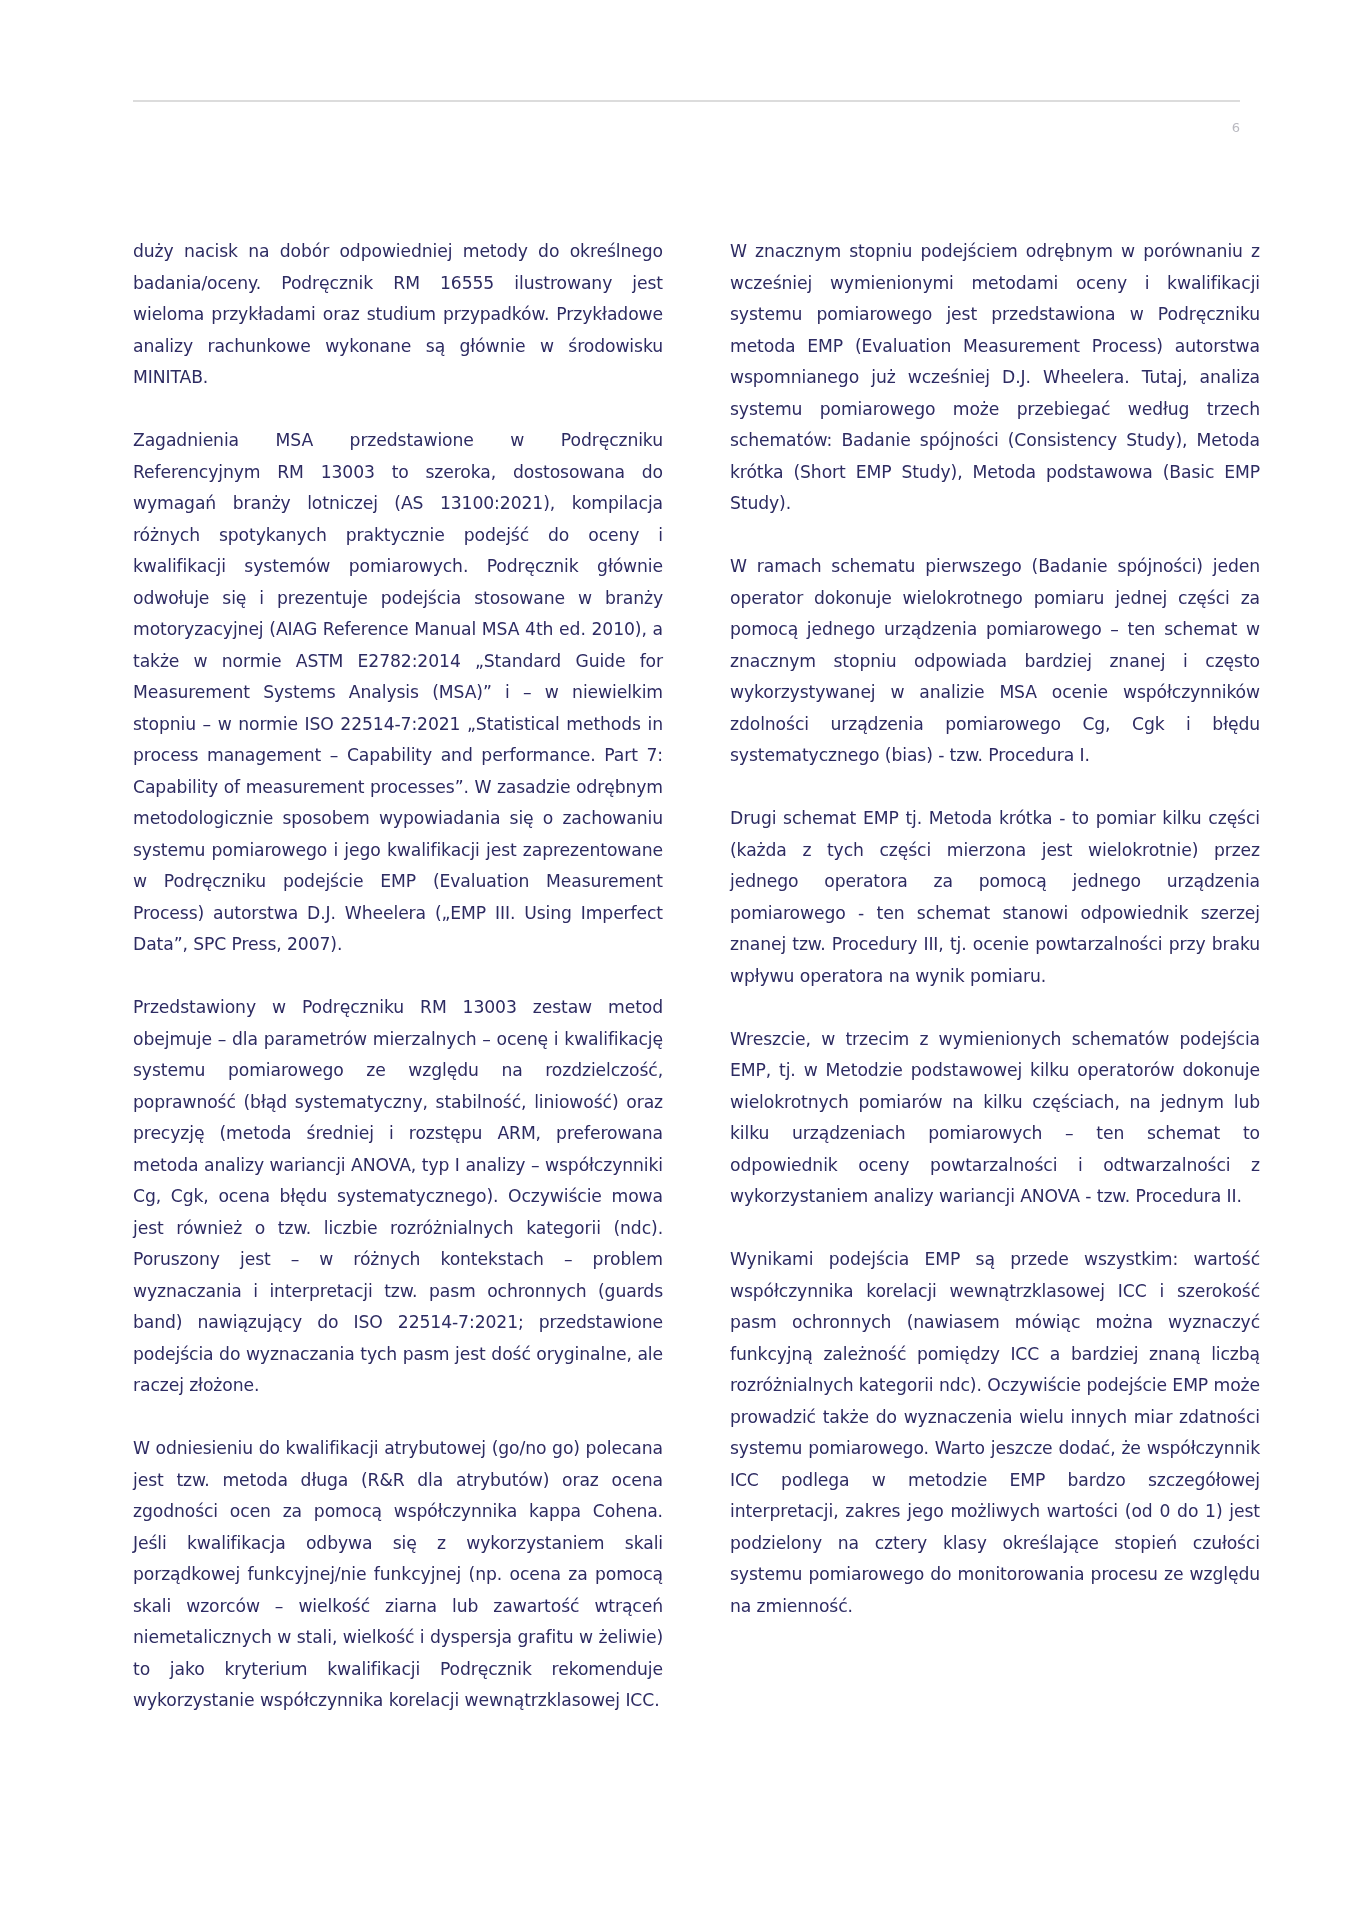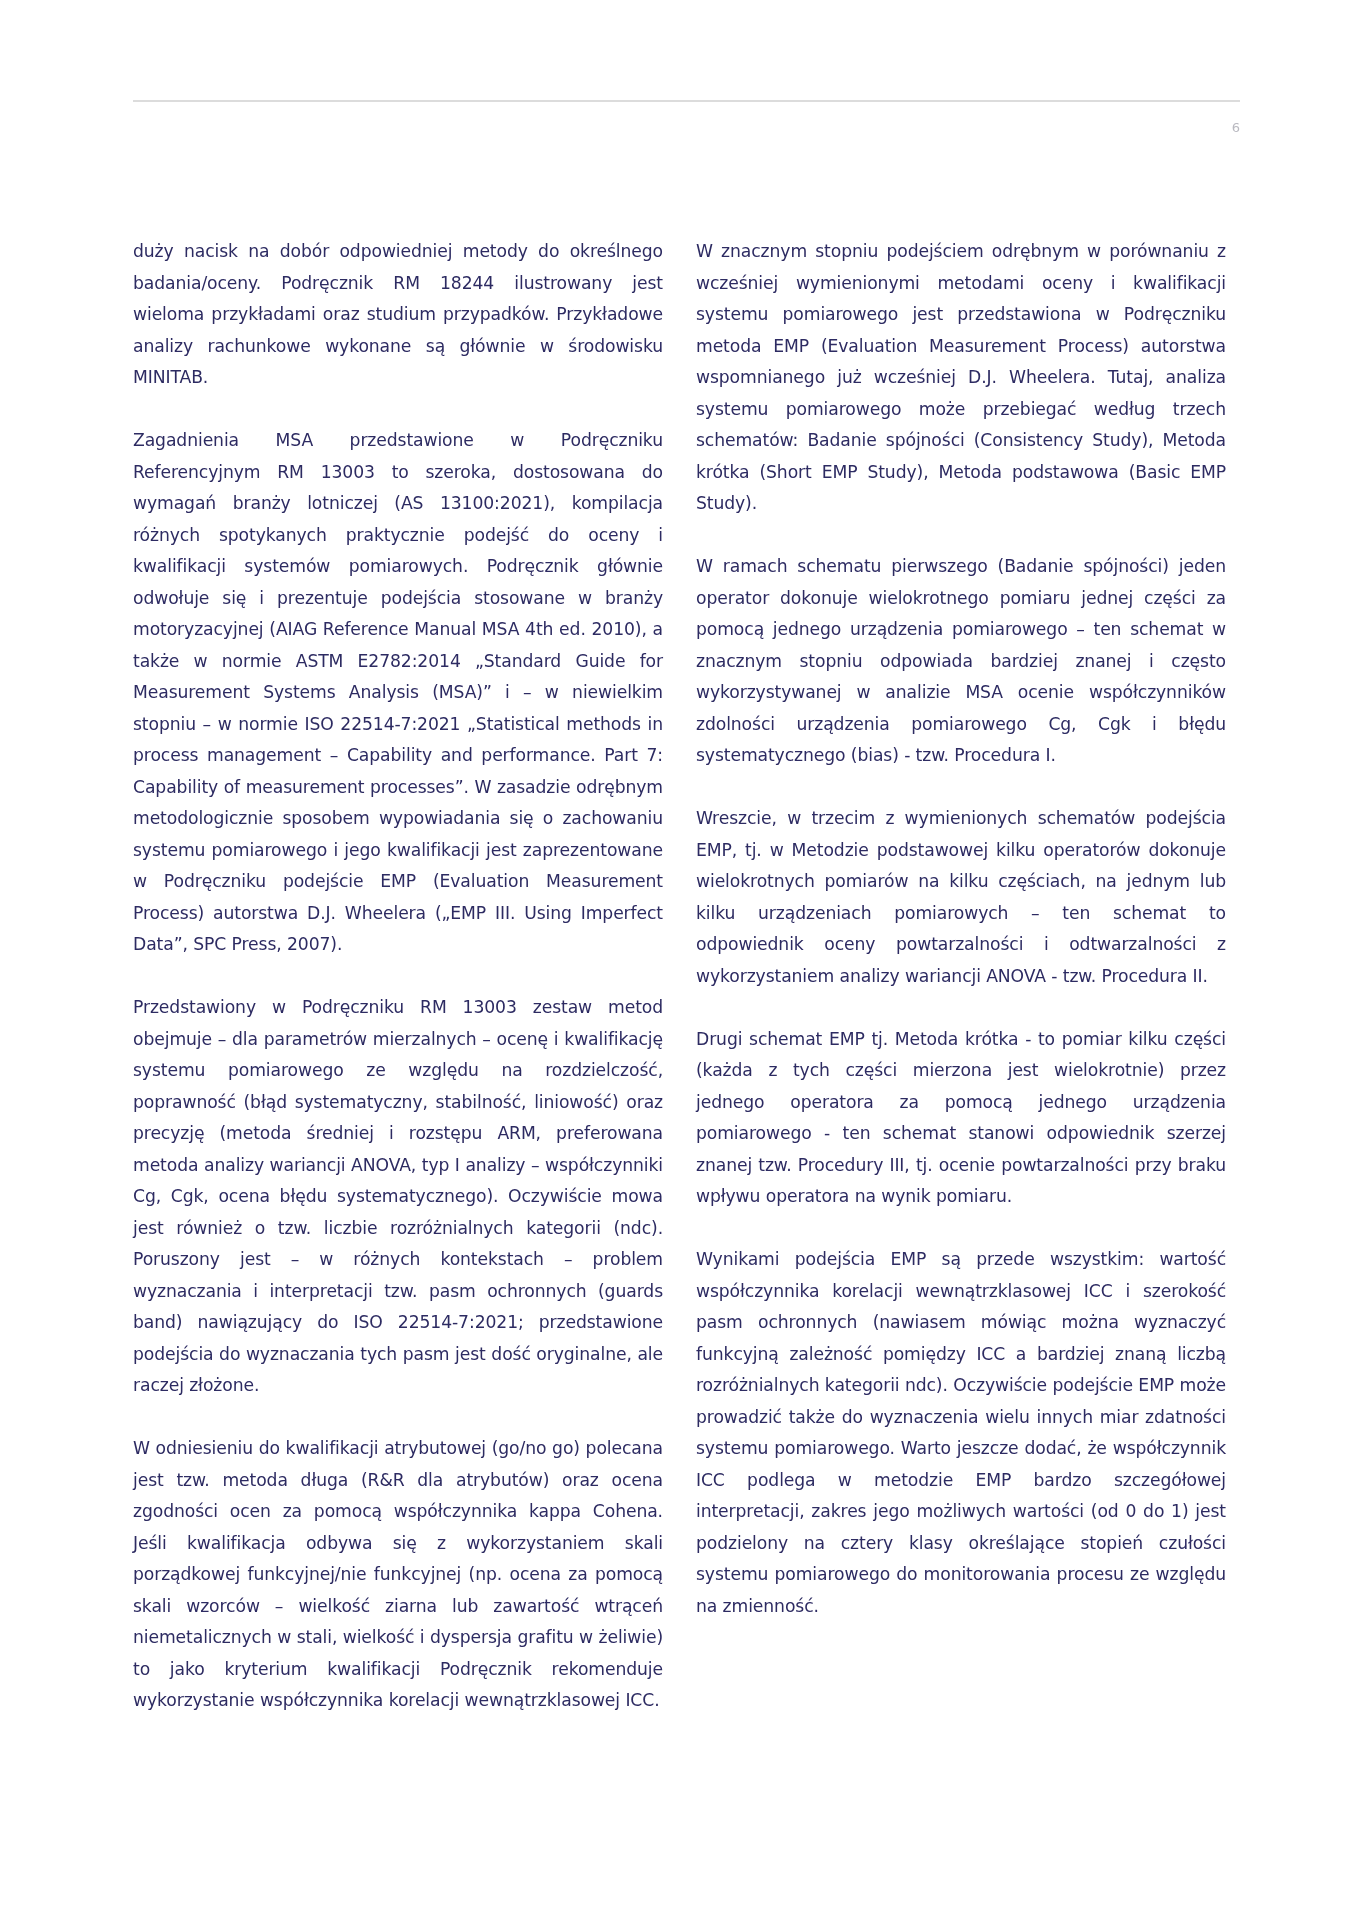--- a/index.html
+++ b/index.html
@@ -37,37 +37,37 @@
       position: absolute;
       top: 236px;
       width: 530px;
       font-size: 17.2px;
       line-height: 31.5px;
       letter-spacing: -0.1px;
       text-align: justify;
       hyphens: manual;
     }
     .column.left { left: 133px; }
-    .column.right { left: 696px; }
+    .column.right { left: 730px; }
     .column p {
       margin: 0 0 31.5px 0;
     }
   </style>
 </head>
 <body>
 
 <div class="top-rule"></div>
 <div class="page-number">6</div>
 
 <div class="column left">
-  <p>duży nacisk na dobór odpowiedniej metody do określnego badania/oceny.  Podręcznik RM 18244 ilustrowany jest wieloma przykładami oraz studium przypadków. Przykładowe analizy rachunkowe wykonane są głównie w środowisku MINITAB.</p>
+  <p>duży nacisk na dobór odpowiedniej metody do określnego badania/oceny.  Podręcznik RM 16555 ilustrowany jest wieloma przykładami oraz studium przypadków. Przykładowe analizy rachunkowe wykonane są głównie w środowisku MINITAB.</p>
   <p>Zagadnienia MSA przedstawione w Podręczniku Referencyjnym RM 13003 to szeroka, dostosowana do wymagań branży lotniczej (AS 13100:2021), kompilacja różnych spotykanych praktycznie podejść do oceny i kwalifikacji systemów pomiarowych. Podręcznik głównie odwołuje się i prezentuje podejścia stosowane w branży motoryzacyjnej (AIAG Reference Manual MSA 4th ed. 2010), a także w normie ASTM E2782:2014 „Standard Guide for Measurement Systems Analysis (MSA)” i – w niewielkim stopniu – w normie ISO 22514-7:2021 „Statistical methods in process  management – Capability and performance. Part 7: Capability of measurement processes”. W zasadzie odrębnym metodologicznie sposobem wypowiadania  się o zachowaniu systemu pomiarowego i jego kwalifikacji jest zaprezentowane w Podręczniku podejście EMP (Evaluation Measurement Process) autorstwa D.J. Wheelera („EMP III. Using Imperfect Data”, SPC Press, 2007).</p>
   <p>Przedstawiony w Podręczniku RM 13003 zestaw metod obejmuje – dla parametrów mierzalnych – ocenę i kwalifikację systemu pomiarowego ze względu na rozdzielczość, poprawność (błąd systematyczny, stabilność, liniowość) oraz precyzję (metoda średniej i rozstępu ARM, preferowana metoda analizy wariancji ANOVA, typ I analizy – współczynniki Cg, Cgk, ocena błędu systematycznego). Oczywiście mowa jest również o tzw. liczbie rozróżnialnych kategorii (ndc). Poruszony jest – w różnych kontekstach – problem wyznaczania i interpretacji  tzw. pasm ochronnych (guards band) nawiązujący do ISO 22514-7:2021; przedstawione podejścia do wyznaczania tych pasm jest dość oryginalne, ale raczej złożone.</p>
   <p>W odniesieniu do kwalifikacji atrybutowej (go/no go) polecana jest tzw. metoda długa (R&amp;R dla atrybutów) oraz ocena zgodności ocen za pomocą współczynnika kappa Cohena. Jeśli kwalifikacja odbywa się z wykorzystaniem skali porządkowej funkcyjnej/nie funkcyjnej (np. ocena za pomocą skali wzorców – wielkość ziarna lub zawartość wtrąceń niemetalicznych w stali, wielkość i dyspersja grafitu w żeliwie) to jako kryterium kwalifikacji Podręcznik rekomenduje wykorzystanie współczynnika korelacji wewnątrzklasowej ICC.</p>
 </div>
 
 <div class="column right">
   <p>W znacznym stopniu podejściem odrębnym w porównaniu z wcześniej wymienionymi metodami oceny i kwalifikacji systemu pomiarowego  jest  przedstawiona w Podręczniku metoda EMP (Evaluation Measurement Process) autorstwa wspomnianego już wcześniej D.J. Wheelera. Tutaj, analiza systemu pomiarowego może przebiegać według trzech schematów: Badanie spójności (Consistency Study), Metoda krótka (Short EMP Study), Metoda podstawowa (Basic EMP Study).</p>
   <p>W ramach schematu pierwszego (Badanie spójności) jeden operator dokonuje wielokrotnego pomiaru jednej części za pomocą jednego urządzenia pomiarowego – ten schemat w znacznym stopniu odpowiada bardziej znanej i często wykorzystywanej w analizie MSA ocenie współczynników zdolności urządzenia pomiarowego Cg, Cgk i błędu systematycznego (bias) - tzw. Procedura I.</p>
+  <p>Drugi schemat EMP tj. Metoda krótka - to pomiar kilku części (każda z tych części mierzona jest wielokrotnie) przez jednego operatora za pomocą jednego urządzenia pomiarowego -  ten schemat stanowi odpowiednik szerzej znanej tzw. Procedury III, tj. ocenie powtarzalności przy braku wpływu operatora na wynik pomiaru.</p>
   <p>Wreszcie, w trzecim z wymienionych schematów podejścia EMP, tj. w Metodzie podstawowej kilku operatorów dokonuje wielokrotnych pomiarów na kilku częściach, na jednym lub kilku urządzeniach pomiarowych – ten schemat to odpowiednik oceny powtarzalności i odtwarzalności z wykorzystaniem analizy wariancji ANOVA - tzw. Procedura II.</p>
-  <p>Drugi schemat EMP tj. Metoda krótka - to pomiar kilku części (każda z tych części mierzona jest wielokrotnie) przez jednego operatora za pomocą jednego urządzenia pomiarowego -  ten schemat stanowi odpowiednik szerzej znanej tzw. Procedury III, tj. ocenie powtarzalności przy braku wpływu operatora na wynik pomiaru.</p>
   <p>Wynikami podejścia EMP są przede wszystkim: wartość współczynnika korelacji wewnątrzklasowej ICC i szerokość pasm ochronnych (nawiasem mówiąc można wyznaczyć funkcyjną zależność pomiędzy ICC a bardziej znaną liczbą rozróżnialnych kategorii ndc). Oczywiście podejście EMP może prowadzić także do wyznaczenia wielu innych miar zdatności systemu pomiarowego. Warto jeszcze dodać, że współczynnik ICC podlega w metodzie EMP bardzo szczegółowej interpretacji, zakres jego możliwych wartości (od 0 do 1) jest podzielony na cztery klasy określające stopień czułości systemu pomiarowego do monitorowania procesu ze względu na zmienność.</p>
 </div>
 
 </body></html>

